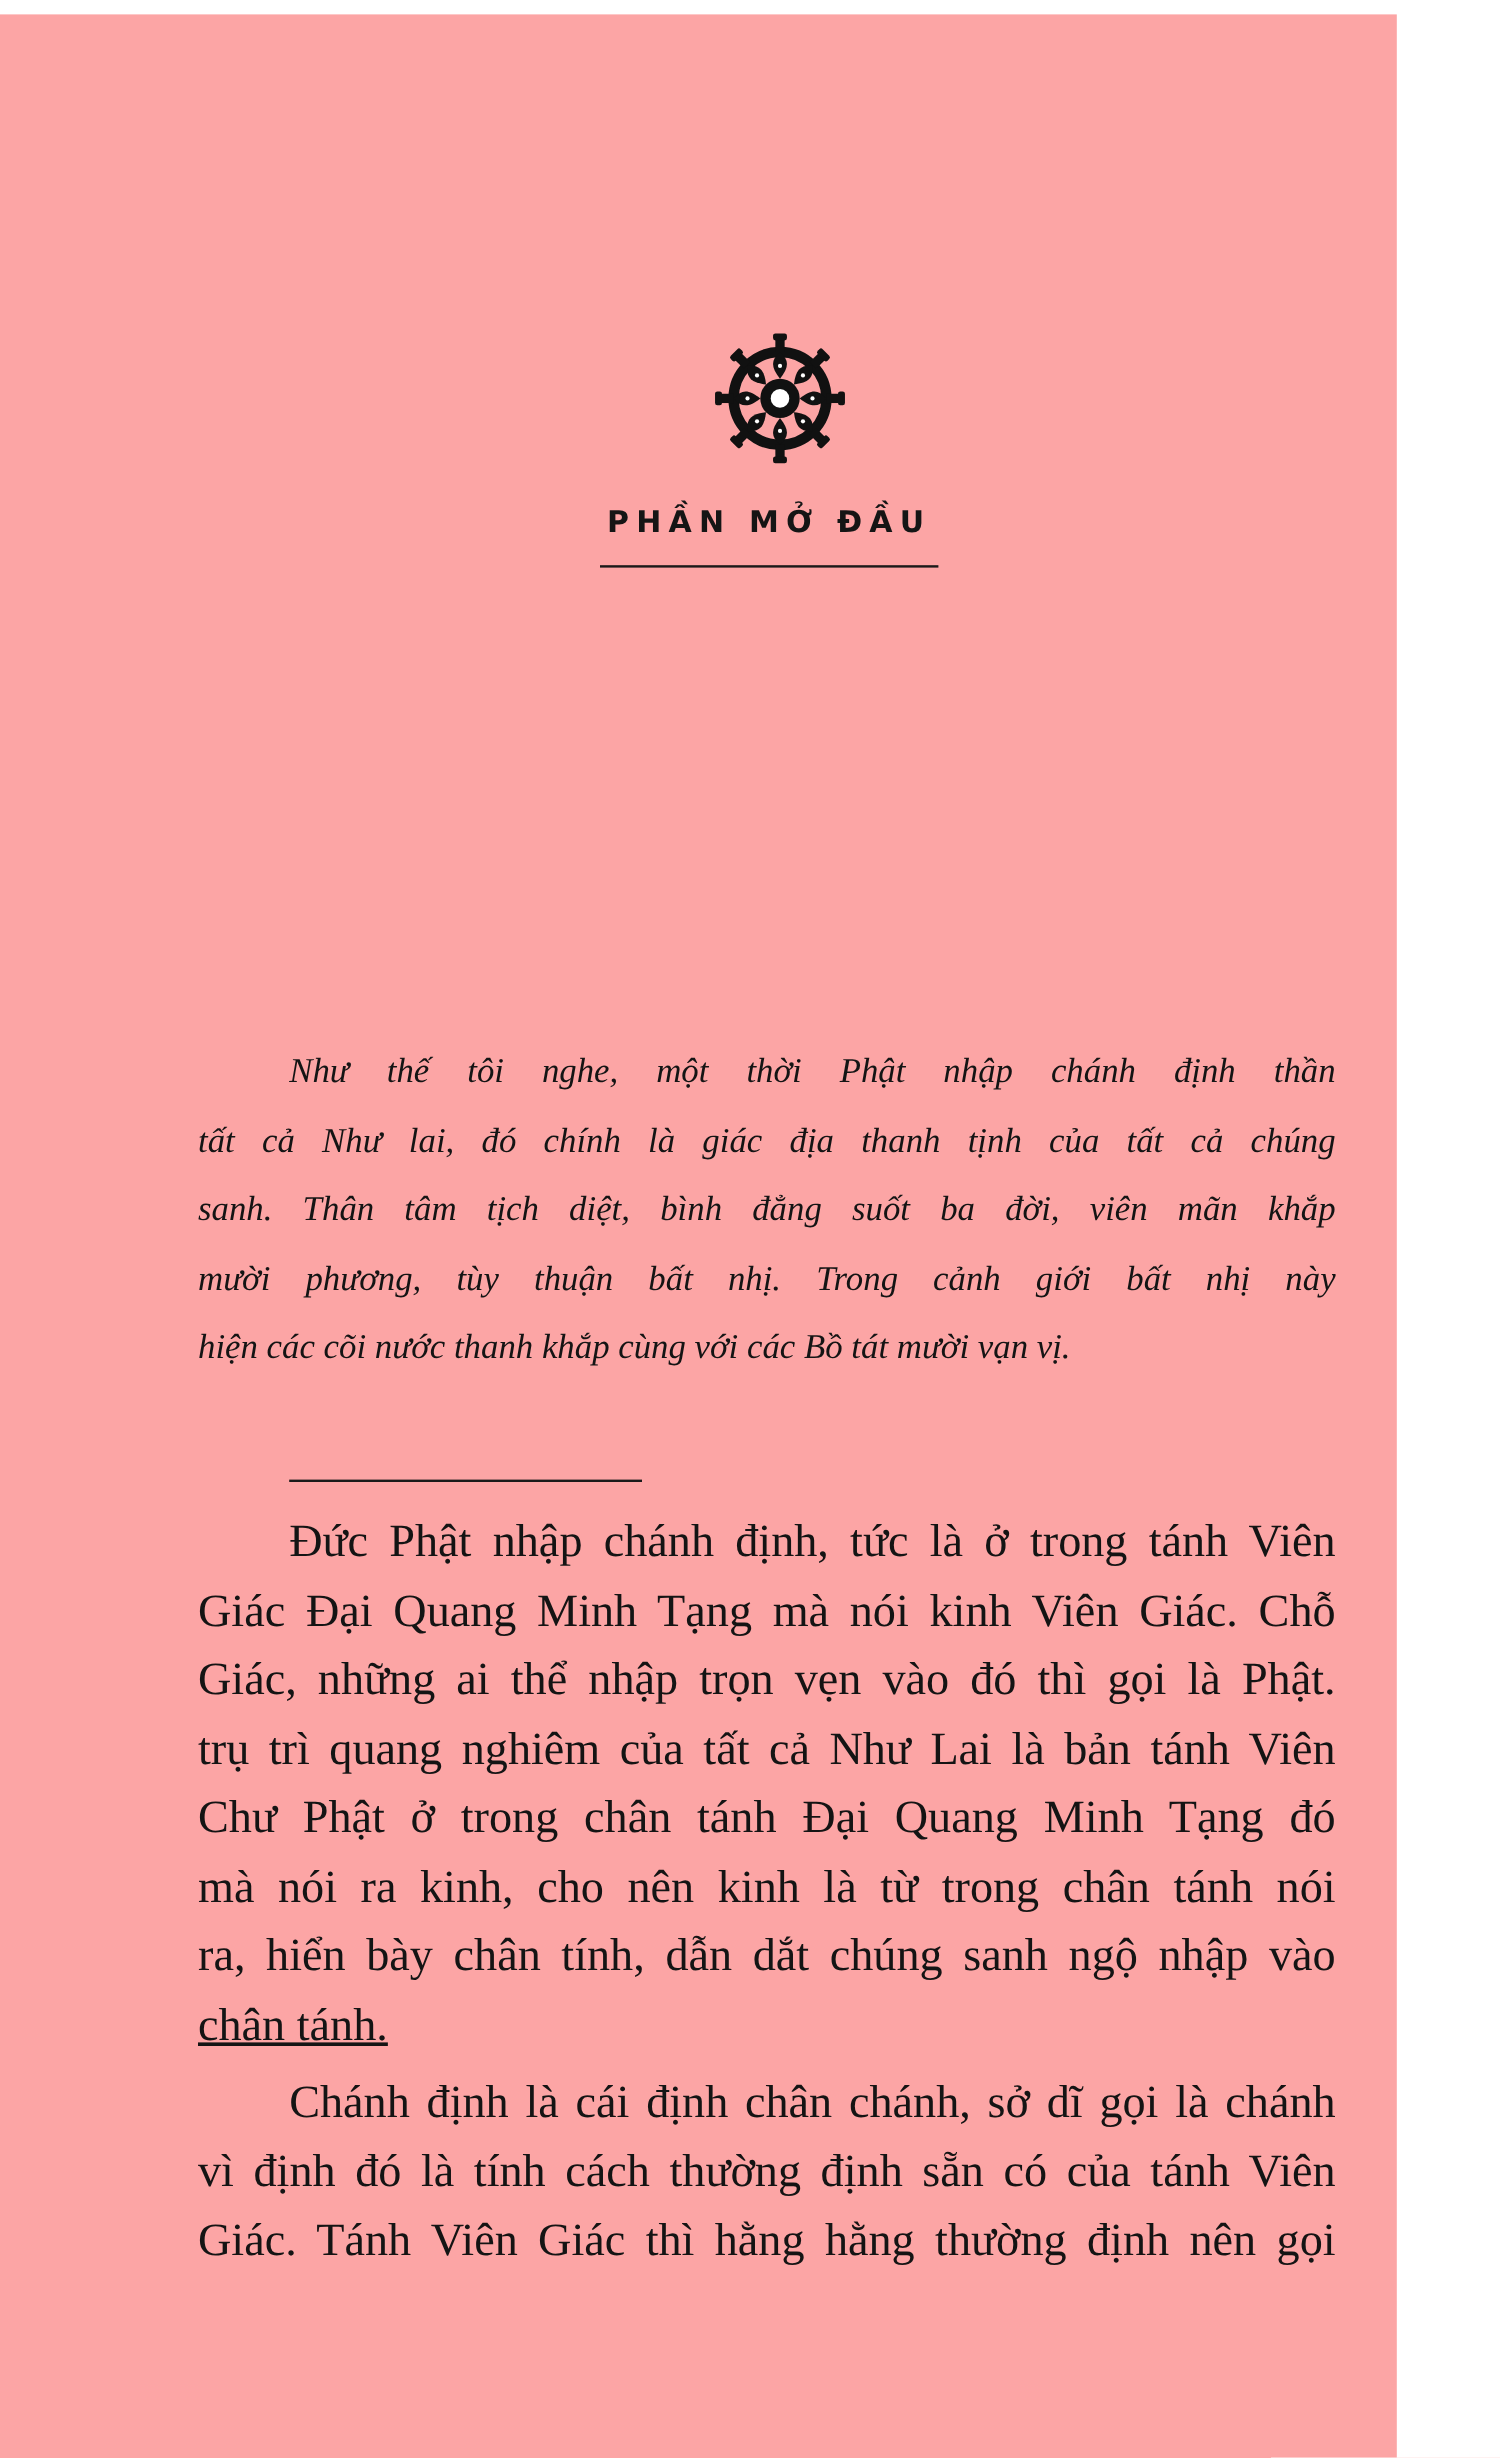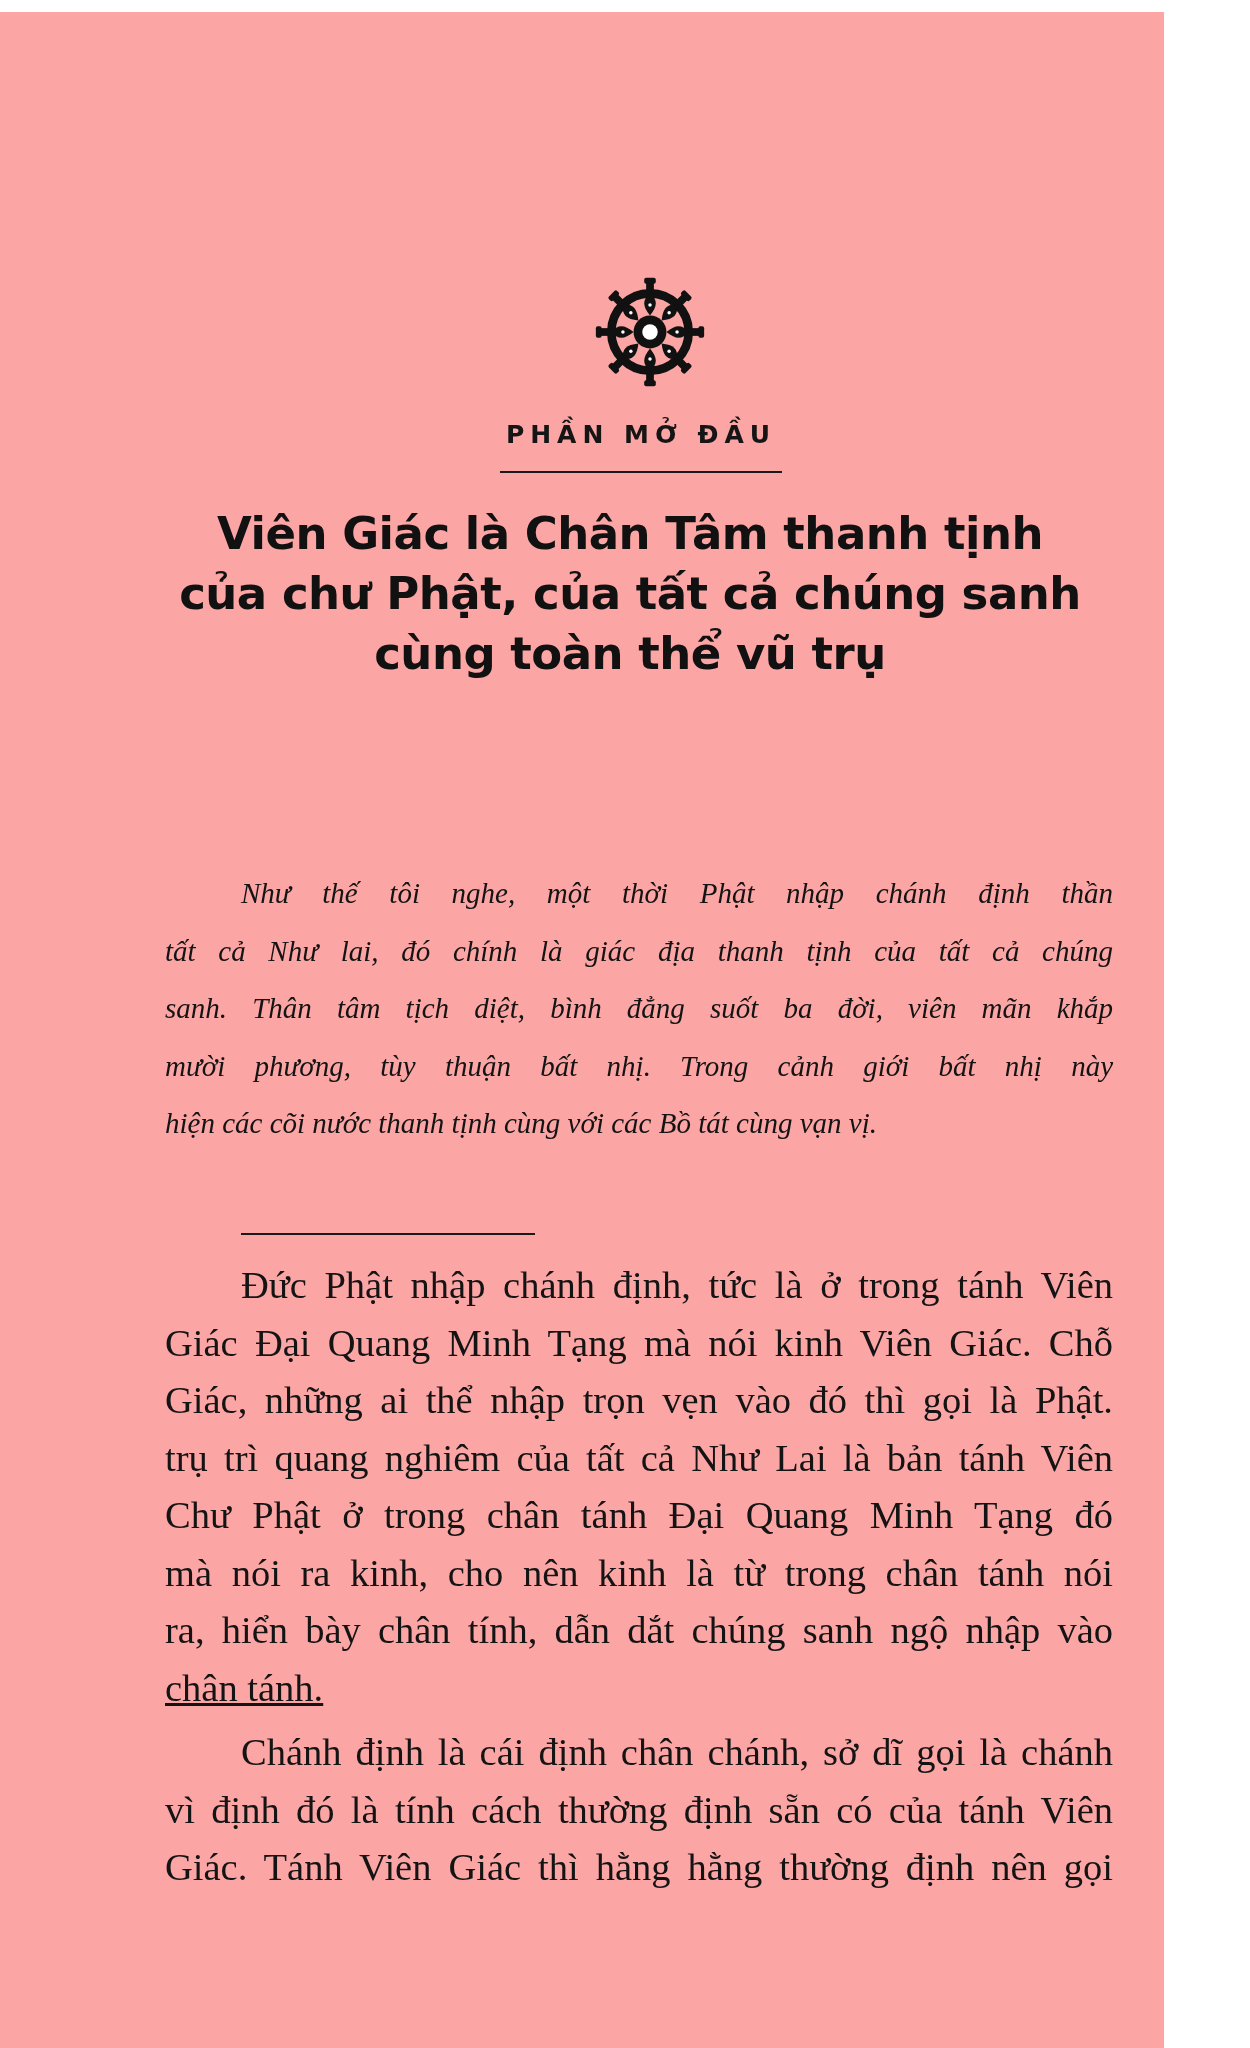--- a/index.html
+++ b/index.html
@@ -59,32 +59,27 @@
       <circle cx="40.2" cy="40.2" r="1.8"></circle>
         <circle cx="79.8" cy="79.8" r="1.8"></circle>
       <circle cx="79.8" cy="40.2" r="1.8"></circle>
         <circle cx="40.2" cy="79.8" r="1.8"></circle>
     </g>
   </svg>
 
   <div class="section-label">PHẦN MỞ ĐẦU</div>
   <div class="section-rule"></div>
 
-  <div class="title">
-    <div>Viên Giác là Chân Tâm thanh tịnh</div>
-    <div>của chư Phật, của tất cả chúng sanh</div>
-    <div>cùng toàn thể vũ trụ</div>
-  </div>
 
   <div class="quote">
     <div class="first">Như thế tôi nghe, một thời Phật nhập chánh định thần</div>
     <div>tất cả Như lai, đó chính là giác địa thanh tịnh của tất cả chúng</div>
     <div>sanh. Thân tâm tịch diệt, bình đẳng suốt ba đời, viên mãn khắp</div>
     <div>mười phương, tùy thuận bất nhị. Trong cảnh giới bất nhị này</div>
-    <div class="last">hiện các cõi nước thanh tịnh cùng với các Bồ tát cùng vạn vị.</div>
+    <div class="last">hiện các cõi nước thanh khắp cùng với các Bồ tát mười vạn vị.</div>
   </div>
 
   <div class="divider"></div>
 
   <div class="body p1">
     <div class="first">Đức Phật nhập chánh định, tức là ở trong tánh Viên</div>
     <div>Giác Đại Quang Minh Tạng mà nói kinh Viên Giác. Chỗ</div>
     <div>Giác, những ai thể nhập trọn vẹn vào đó thì gọi là Phật.</div>
     <div>trụ trì quang nghiêm của tất cả Như Lai là bản tánh Viên</div>
     <div>Chư Phật ở trong chân tánh Đại Quang Minh Tạng đó</div>

